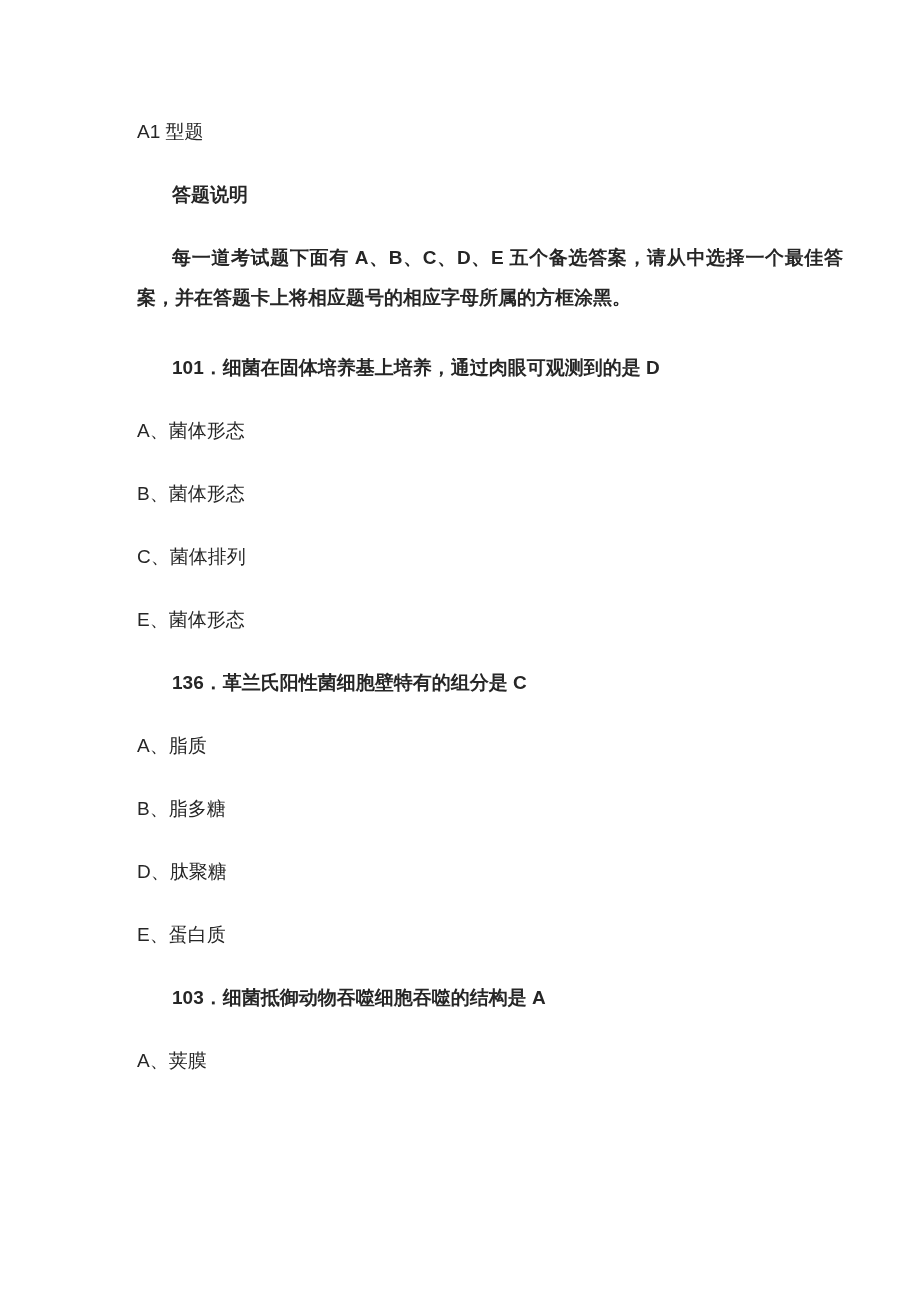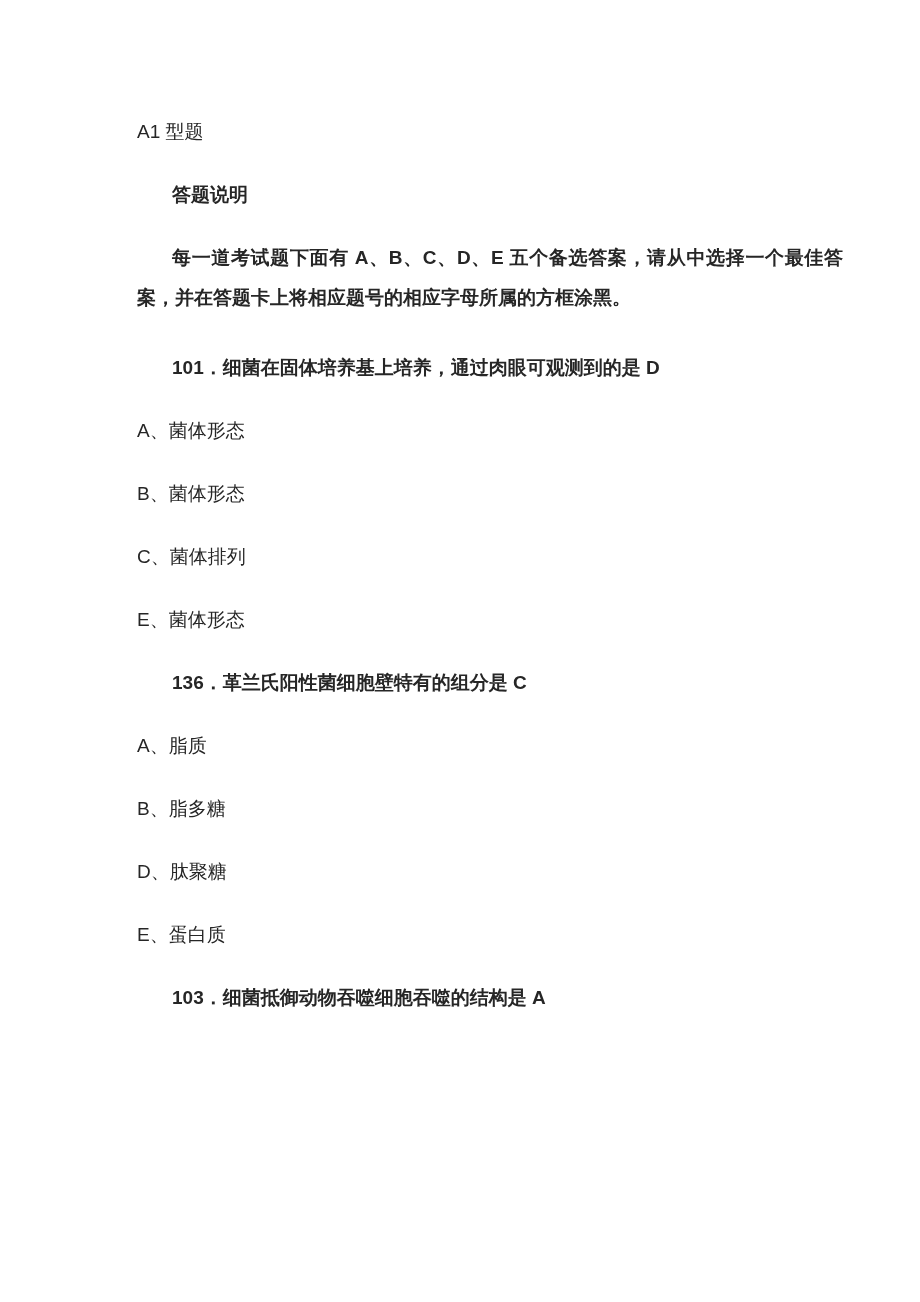--- a/index.html
+++ b/index.html
@@ -65,15 +65,16 @@
   <div>
     <p class="indent"><span>136．</span><span>革兰氏阳性菌细胞壁特有的组分是</span> <span class="answer-key">C</span></p>
     <p class="opt"><span>A、</span><span>脂质</span></p>
     <p class="opt"><span>B、</span><span>脂多糖</span></p>
     <p class="opt"><span>D、</span><span>肽聚糖</span></p>
     <p class="opt"><span>E、</span><span>蛋白质</span></p>
   </div>
 
   <div>
     <p class="indent"><span>103．</span><span>细菌抵御动物吞噬细胞吞噬的结构是</span> <span class="answer-key">A</span></p>
+    <p class="opt"><span>A、</span><span>荚膜</span></p>
   </div>
 
 </div>
 
 </body></html>

